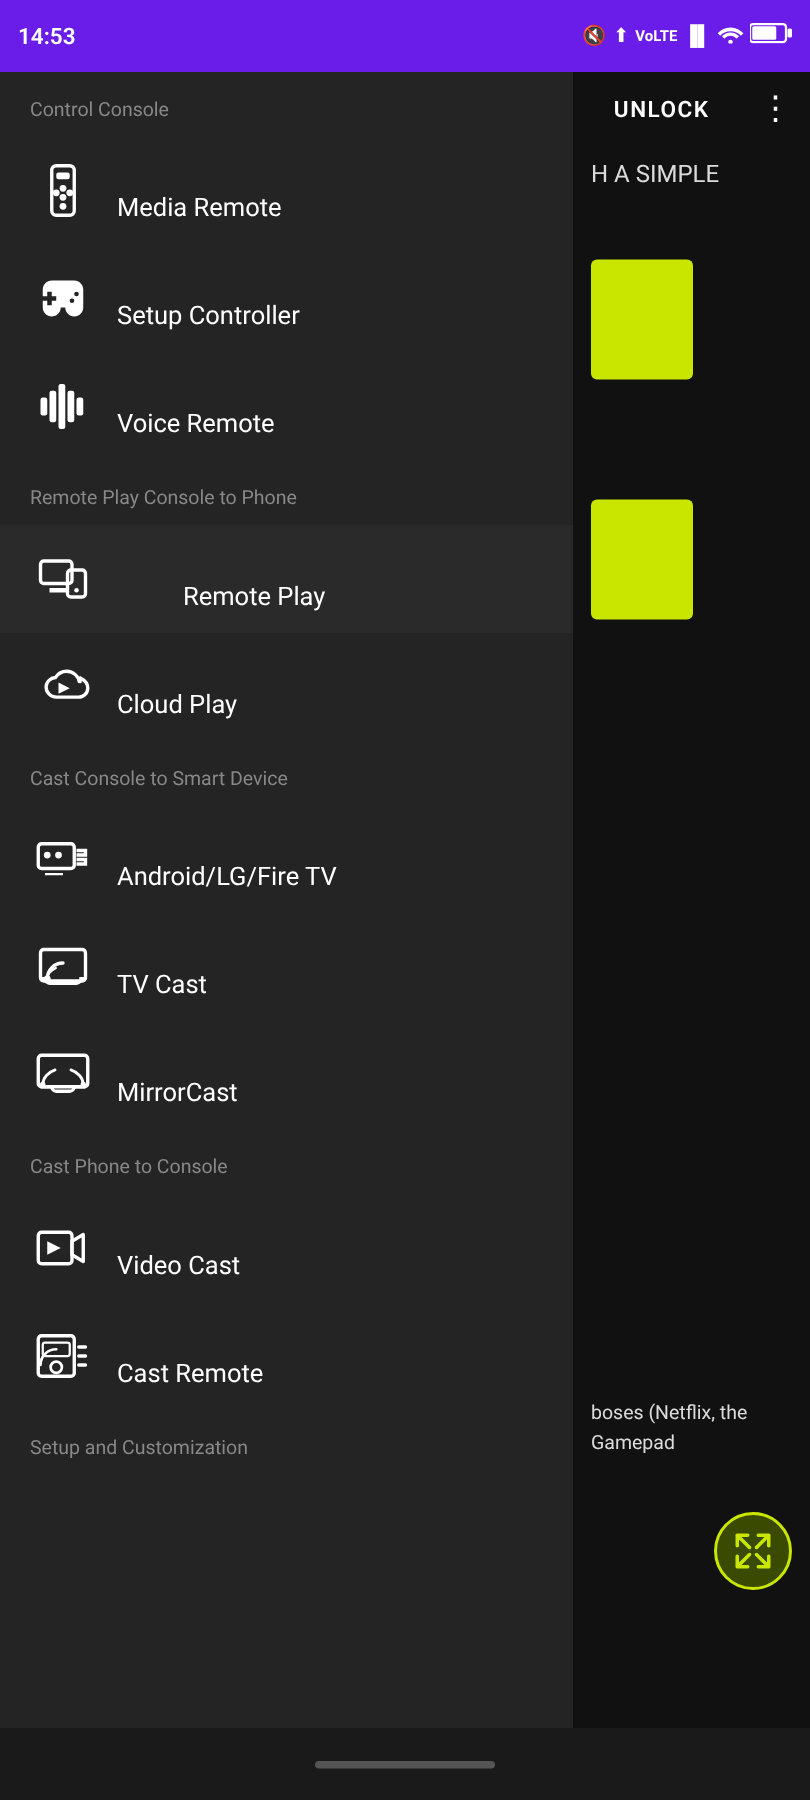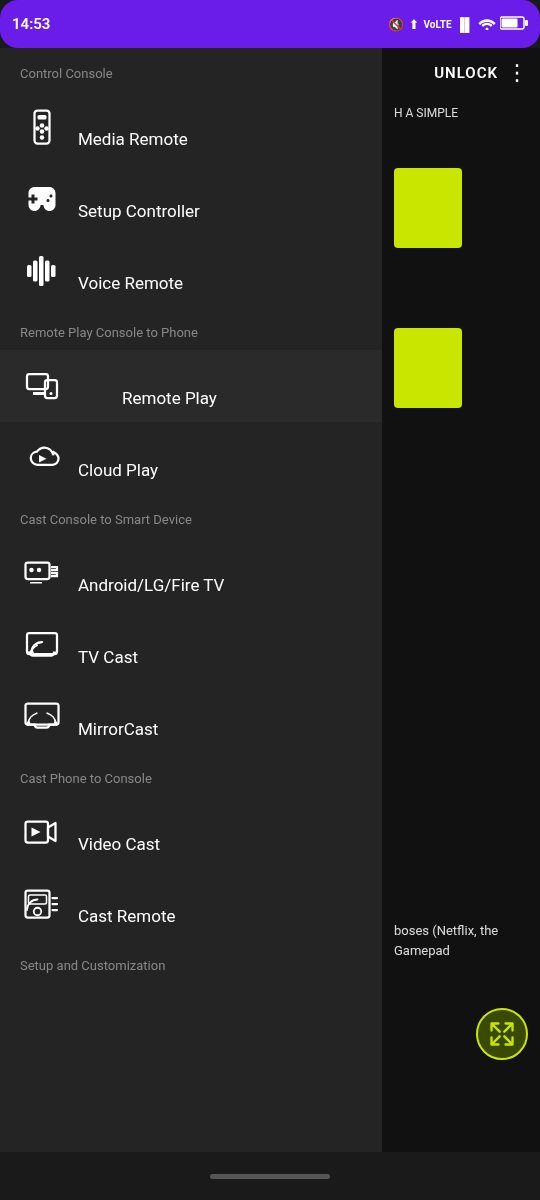--- a/index.html
+++ b/index.html
@@ -15,21 +15,20 @@
 
     
     .status-bar {
       width: 100%;
       height: 48px;
       background: #6a1de8;
       display: flex;
       align-items: center;
       justify-content: space-between;
       padding: 0 12px;
-      border-radius: 18px;
     }
     .status-left {
       color: white;
       font-size: 15px;
       font-weight: 600;
     }
     .status-right {
       display: flex;
       align-items: center;
       gap: 4px;
@@ -113,45 +112,45 @@
       align-items: stretch;
       position: relative;
       overflow: hidden;
     }
 
     .top-bar {
       display: flex;
       align-items: center;
       justify-content: flex-end;
       padding: 14px 12px;
-      gap: 8px;
+      gap: 33px;
     }
     .unlock-btn {
       color: #ffffff;
       font-size: 15px;
       font-weight: 600;
       letter-spacing: 1px;
     }
     .more-icon {
       color: #ffffff;
       font-size: 22px;
       line-height: 1;
     }
 
     .main-content-text {
       color: #ffffff;
-      font-size: 12px;
+      font-size: 16px;
       padding: 8px 12px;
       opacity: 0.85;
     }
 
     
     .bottom-text {
       position: absolute;
-      bottom: 232px;
+      bottom: 220px;
       left: 0;
       right: 0;
       padding: 8px 12px;
       color: #ffffff;
       font-size: 13px;
       opacity: 0.85;
       line-height: 1.5;
     }
 
     

